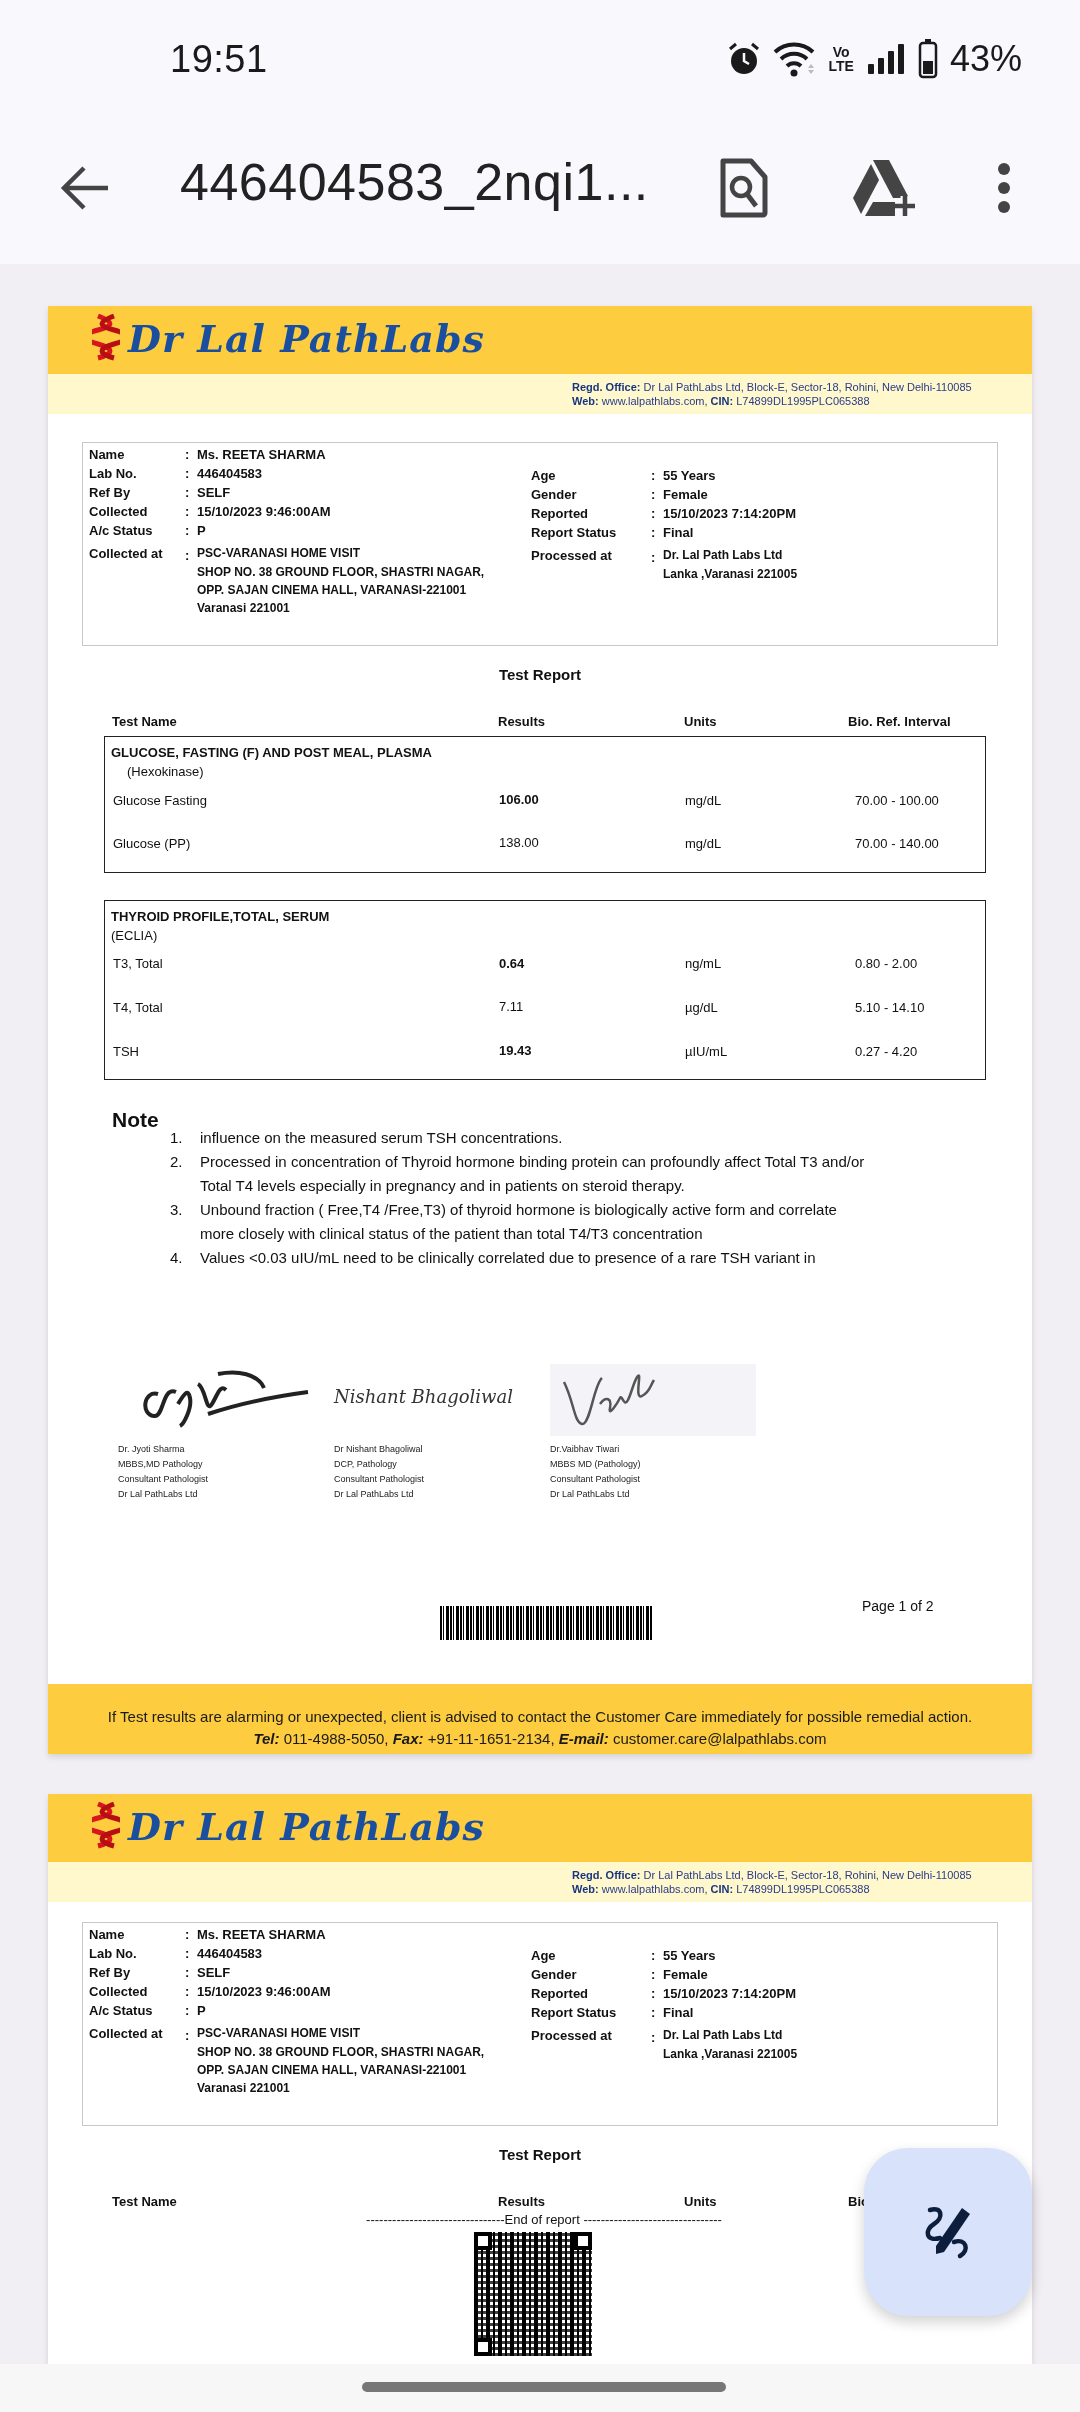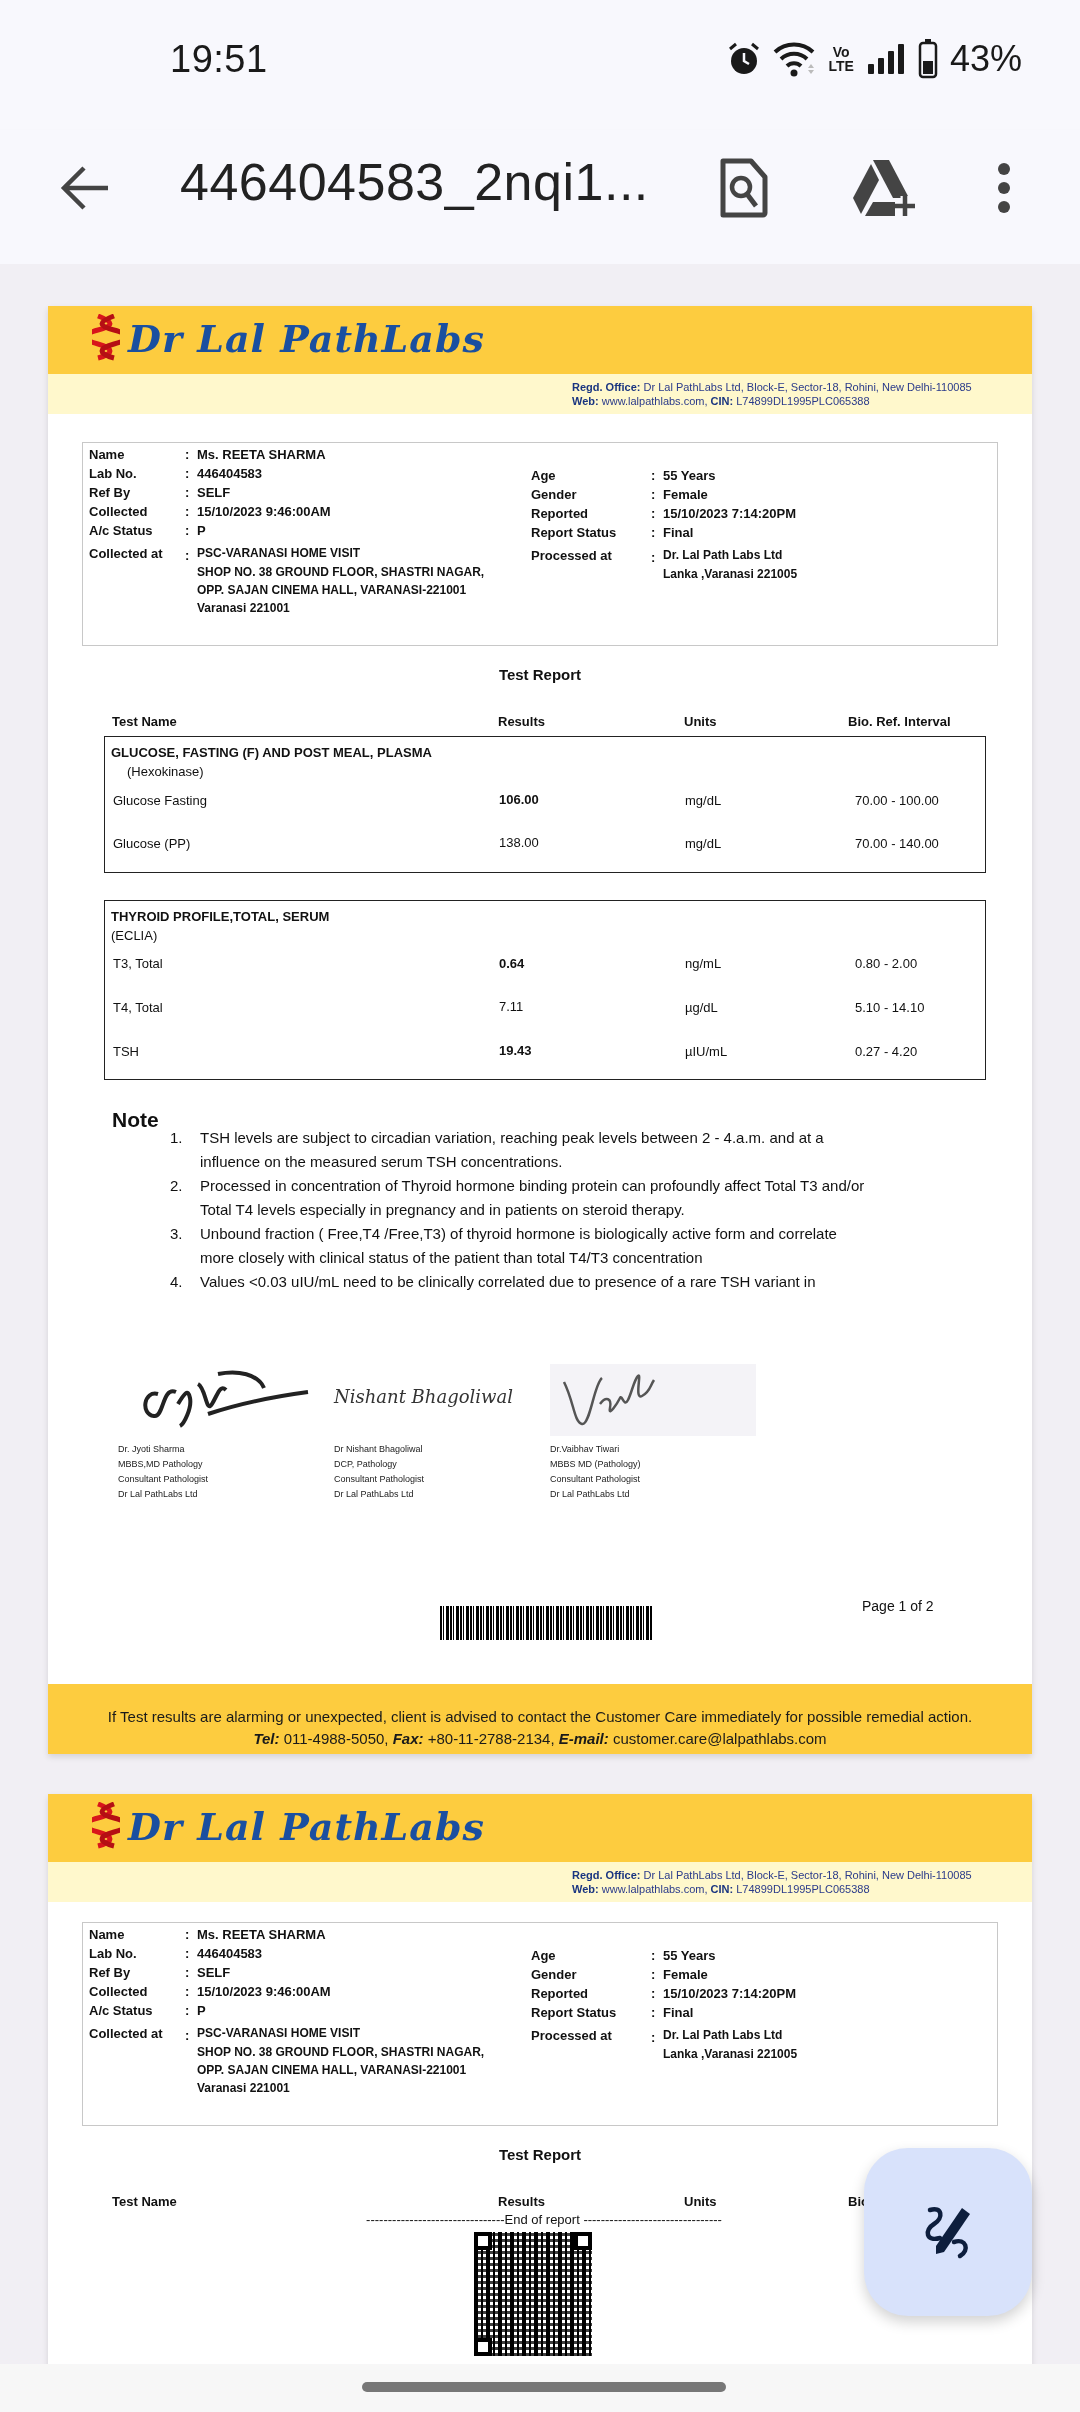--- a/index.html
+++ b/index.html
@@ -204,21 +204,20 @@
       <span class="cell" style="left:8px;top:143px">TSH</span>
       <span class="cell b" style="left:394px;top:142px">19.43</span>
       <span class="cell" style="left:580px;top:143px">µIU/mL</span>
       <span class="cell" style="left:750px;top:143px">0.27 - 4.20</span>
     </div>
 
     <span class="th" style="left:64px;top:802px;font-size:21px">Note</span>
     <div class="note" style="left:122px;top:820px">
       <div style="position:relative;padding-left:30px">
         <span style="position:absolute;left:0">1.</span>
-        <div>TSH levels are subject to circadian variation, reaching peak levels between 2 - 4.a.m. and at a</div>
           <div>influence on the measured serum TSH concentrations.</div>
       </div>
       <div style="position:relative;padding-left:30px">
         <span style="position:absolute;left:0">2.</span>
         <div>Processed in concentration of Thyroid hormone binding protein can profoundly affect Total T3 and/or</div>
           <div>Total T4 levels especially in pregnancy and in patients on steroid therapy.</div>
       </div>
       <div style="position:relative;padding-left:30px">
         <span style="position:absolute;left:0">3.</span>
         <div>Unbound fraction ( Free,T4 /Free,T3) of thyroid hormone is biologically active form and correlate</div>
@@ -258,21 +257,21 @@
         <div>MBBS MD (Pathology)</div>
         <div>Consultant Pathologist</div>
         <div>Dr Lal PathLabs Ltd</div>
     </div>
 
     <div style="position:absolute;left:392px;top:1300px;width:212px;height:34px;background:repeating-linear-gradient(90deg,#000 0,#000 2px,#fff 2px,#fff 3px,#000 3px,#000 4px,#fff 4px,#fff 6px,#000 6px,#000 9px,#fff 9px,#fff 10px)"></div>
     <span class="cell" style="left:814px;top:1292px;font-size:14px">Page 1 of 2</span>
 
     <div class="footer" style="top:1378px">
       <div>If Test results are alarming or unexpected, client is advised to contact the Customer Care immediately for possible remedial action.</div>
-      <div><i>Tel:</i><span> 011-4988-5050, </span><i>Fax:</i><span> +80-11-2788-2134, </span><i>E-mail:</i><span> customer.care@lalpathlabs.com</span></div>
+      <div><i>Tel:</i><span> 011-4988-5050, </span><i>Fax:</i><span> +91-11-1651-2134, </span><i>E-mail:</i><span> customer.care@lalpathlabs.com</span></div>
     </div>
   </div>
 
   <div class="page" style="top:1530px;height:700px">
     <div class="hdr">
       <div class="logo">
         <svg width="28" height="48" viewBox="0 0 28 48">
             <path d="M6 2c16 6 16 10 0 14s-16 10 0 14 16 10 0 14" stroke="#d8161b" stroke-width="5" fill="none"></path>
             <path d="M22 2c-16 6-16 10 0 14s16 10 0 14-16 10 0 14" stroke="#b50f14" stroke-width="5" fill="none"></path>
           </svg>

